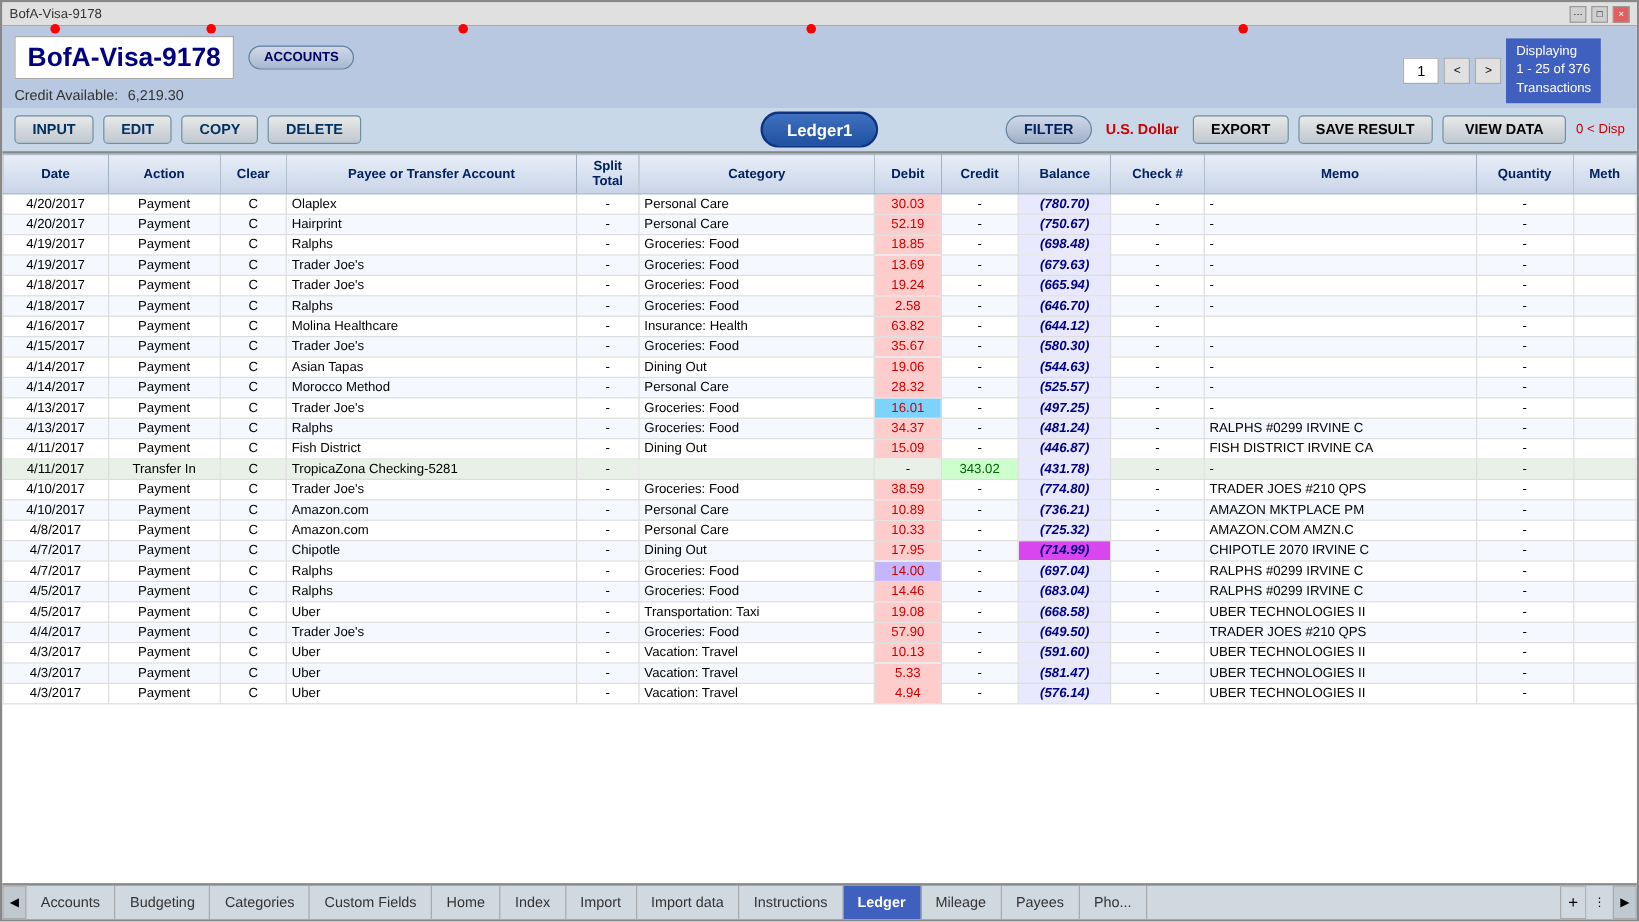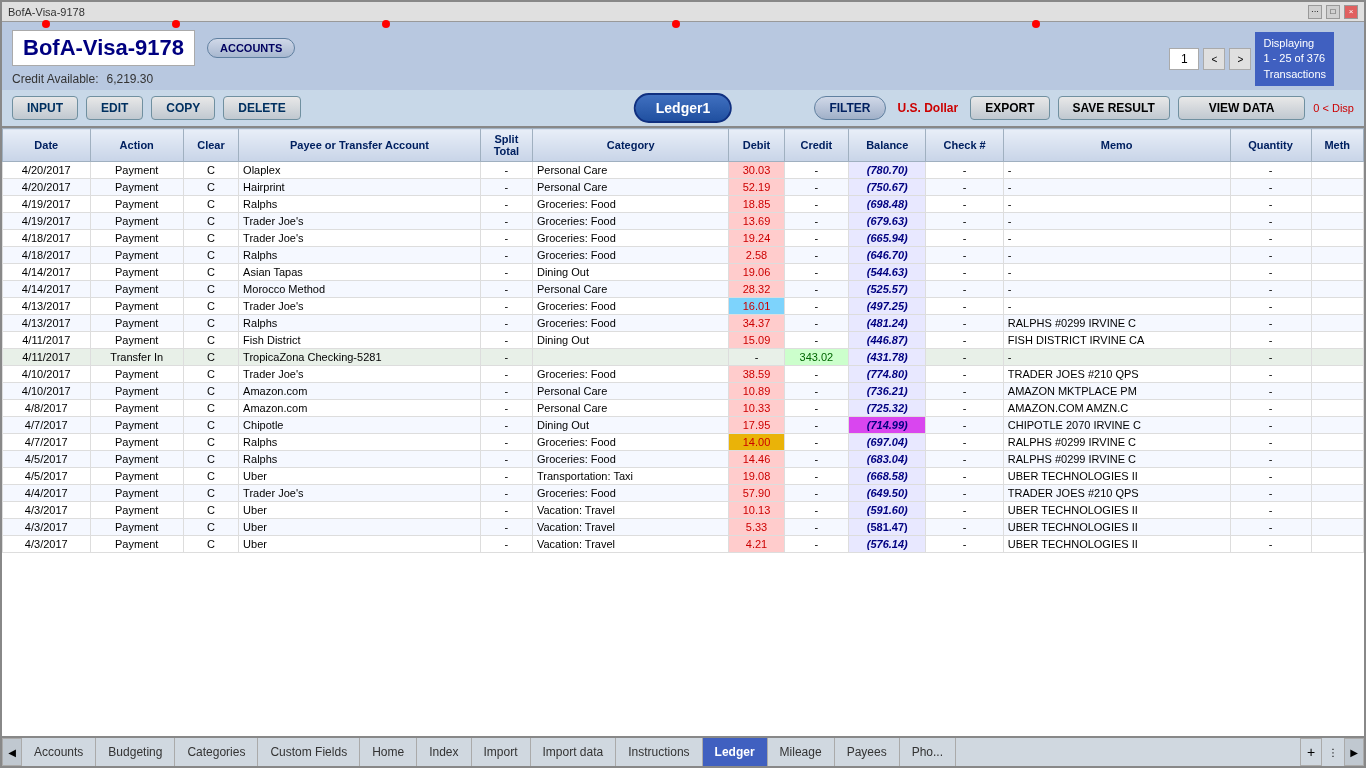--- a/index.html
+++ b/index.html
@@ -16,21 +16,21 @@
     .page-input { width: 30px; height: 22px; border: 1px solid #aaa; text-align: center; font-size: 12px; }
     .page-nav-btn { width: 22px; height: 22px; border: 1px solid #aaa; background: #e0e0e0; cursor: pointer; display: flex; align-items: center; justify-content: center; font-size: 10px; }
 
     
     .toolbar { background: #c8d8e8; padding: 6px 10px; border-bottom: 2px solid #888; display: flex; align-items: center; gap: 8px; position: relative; }
     .toolbar-btn { background: linear-gradient(180deg, #e8e8e8, #c0c8d0); border: 1px solid #7090a0; border-radius: 4px; padding: 4px 14px; font-size: 12px; font-weight: bold; color: #003060; cursor: pointer; }
     .ledger-badge { background: linear-gradient(180deg, #4070c0, #2050a0); border: 2px solid #103080; border-radius: 20px; padding: 5px 20px; font-size: 14px; font-weight: bold; color: white; position: absolute; left: 50%; transform: translateX(-50%); }
     .filter-btn { background: linear-gradient(180deg, #d0d8e8, #a0b0c8); border: 1px solid #6080a0; border-radius: 12px; padding: 4px 14px; font-size: 12px; font-weight: bold; color: #002060; cursor: pointer; }
     .export-btn { background: linear-gradient(180deg, #e8e8e8, #c0c8d0); border: 1px solid #7090a0; border-radius: 4px; padding: 4px 14px; font-size: 12px; font-weight: bold; cursor: pointer; }
     .save-result-btn { background: linear-gradient(180deg, #e8e8e8, #c0c8d0); border: 1px solid #7090a0; border-radius: 4px; padding: 4px 14px; font-size: 12px; font-weight: bold; cursor: pointer; }
-    .view-data-btn { background: linear-gradient(180deg, #e8e8e8, #c0c8d0); border: 1px solid #7090a0; border-radius: 4px; padding: 4px 30px; font-size: 12px; font-weight: bold; cursor: pointer; }
+    .view-data-btn { background: linear-gradient(180deg, #e8e8e8, #c0c8d0); border: 1px solid #7090a0; border-radius: 4px; padding: 4px 18px; font-size: 12px; font-weight: bold; cursor: pointer; }
 
     
     .table-container { flex: 1; overflow-y: auto; overflow-x: hidden; background: white; }
     table { width: 100%; border-collapse: collapse; font-size: 11px; }
     thead th { background: linear-gradient(180deg, #e8eef8, #c8d4e8); border: 1px solid #a0b0c0; padding: 4px 4px; text-align: center; font-weight: bold; color: #002060; position: sticky; top: 0; z-index: 10; white-space: nowrap; }
     tbody tr { border-bottom: 1px solid #ddd; }
     tbody tr:nth-child(even) { background: #f5f8ff; }
     tbody tr:nth-child(odd) { background: #ffffff; }
     tbody td { border: 1px solid #ddd; padding: 2px 4px; text-align: center; white-space: nowrap; overflow: hidden; }
 
@@ -213,20 +213,50 @@
             <td style="text-align: left;">Groceries: Food</td>
             <td style="background: rgb(255, 204, 204); color: rgb(204, 0, 0);">2.58</td>
             <td>-</td>
             <td style="font-style: italic; font-weight: bold; color: rgb(0, 0, 128); background: rgb(232, 232, 255);">(646.70)</td>
             <td>-</td>
             <td style="text-align: left;">-</td>
             <td>-</td>
             <td></td>
           </tr>
           <tr>
+            <td>4/16/2017</td>
+            <td>Payment</td>
+            <td>C</td>
+            <td style="text-align: left;">Molina Healthcare</td>
+            <td>-</td>
+            <td style="text-align: left;">Insurance: Health</td>
+            <td style="background: rgb(255, 204, 204); color: rgb(204, 0, 0);">63.82</td>
+            <td>-</td>
+            <td style="font-style: italic; font-weight: bold; color: rgb(0, 0, 128); background: rgb(232, 232, 255);">(644.12)</td>
+            <td>-</td>
+            <td style="text-align: left;"></td>
+            <td>-</td>
+            <td></td>
+          </tr>
+          <tr>
+            <td>4/15/2017</td>
+            <td>Payment</td>
+            <td>C</td>
+            <td style="text-align: left;">Trader Joe's</td>
+            <td>-</td>
+            <td style="text-align: left;">Groceries: Food</td>
+            <td style="background: rgb(255, 204, 204); color: rgb(204, 0, 0);">35.67</td>
+            <td>-</td>
+            <td style="font-style: italic; font-weight: bold; color: rgb(0, 0, 128); background: rgb(232, 232, 255);">(580.30)</td>
+            <td>-</td>
+            <td style="text-align: left;">-</td>
+            <td>-</td>
+            <td></td>
+          </tr>
+          <tr>
             <td>4/14/2017</td>
             <td>Payment</td>
             <td>C</td>
             <td style="text-align: left;">Asian Tapas</td>
             <td>-</td>
             <td style="text-align: left;">Dining Out</td>
             <td style="background: rgb(255, 204, 204); color: rgb(204, 0, 0);">19.06</td>
             <td>-</td>
             <td style="font-style: italic; font-weight: bold; color: rgb(0, 0, 128); background: rgb(232, 232, 255);">(544.63)</td>
             <td>-</td>
@@ -369,21 +399,21 @@
             <td>-</td>
             <td></td>
           </tr>
           <tr>
             <td>4/7/2017</td>
             <td>Payment</td>
             <td>C</td>
             <td style="text-align: left;">Ralphs</td>
             <td>-</td>
             <td style="text-align: left;">Groceries: Food</td>
-            <td style="background: #eab308; color: rgb(204, 0, 0);">14.00</td>
+            <td style="background: #c4b5fd; color: rgb(204, 0, 0);">14.00</td>
             <td>-</td>
             <td style="font-style: italic; font-weight: bold; color: rgb(0, 0, 128); background: rgb(232, 232, 255);">(697.04)</td>
             <td>-</td>
             <td style="text-align: left;">RALPHS #0299 IRVINE C</td>
             <td>-</td>
             <td></td>
           </tr>
           <tr>
             <td>4/5/2017</td>
             <td>Payment</td>
@@ -446,34 +476,34 @@
           </tr>
           <tr>
             <td>4/3/2017</td>
             <td>Payment</td>
             <td>C</td>
             <td style="text-align: left;">Uber</td>
             <td>-</td>
             <td style="text-align: left;">Vacation: Travel</td>
             <td style="background: rgb(255, 204, 204); color: rgb(204, 0, 0);">5.33</td>
             <td>-</td>
-            <td style="font-weight: bold; color: rgb(0, 0, 128); background: rgb(232, 232, 255); margin-left: 24px;">(581.47)</td>
+            <td style="font-style: italic; font-weight: bold; color: rgb(0, 0, 128); background: rgb(232, 232, 255); margin-left: 24px;">(581.47)</td>
             <td>-</td>
             <td style="text-align: left;">UBER TECHNOLOGIES II</td>
             <td>-</td>
             <td></td>
           </tr>
           <tr>
             <td>4/3/2017</td>
             <td>Payment</td>
             <td>C</td>
             <td style="text-align: left;">Uber</td>
             <td>-</td>
             <td style="text-align: left;">Vacation: Travel</td>
-            <td style="background: rgb(255, 204, 204); color: rgb(204, 0, 0);">4.21</td>
+            <td style="background: rgb(255, 204, 204); color: rgb(204, 0, 0);">4.94</td>
             <td>-</td>
             <td style="font-style: italic; font-weight: bold; color: rgb(0, 0, 128); background: rgb(232, 232, 255);">(576.14)</td>
             <td>-</td>
             <td style="text-align: left;">UBER TECHNOLOGIES II</td>
             <td>-</td>
             <td></td>
           </tr>
         </tbody>
     </table>
   </div>

